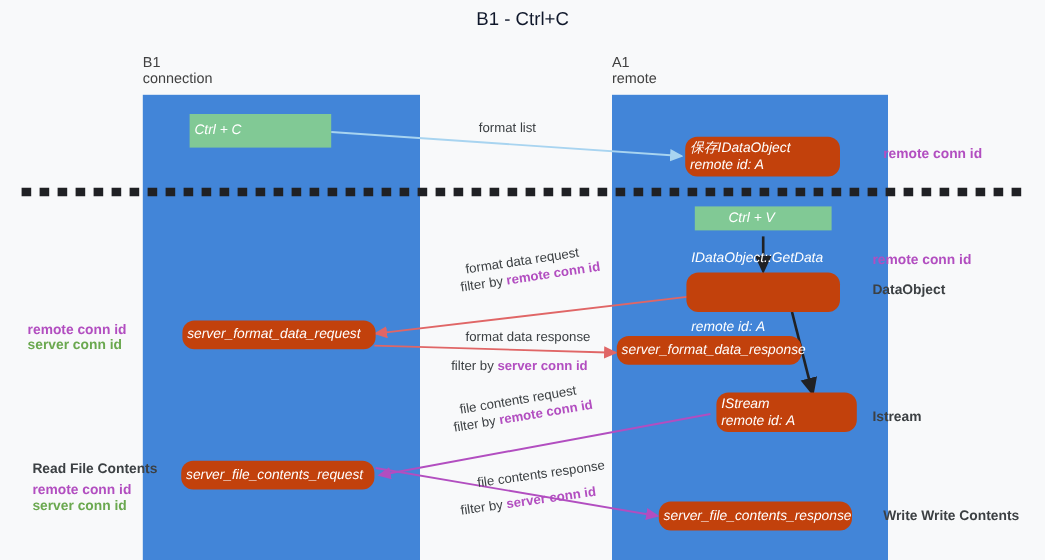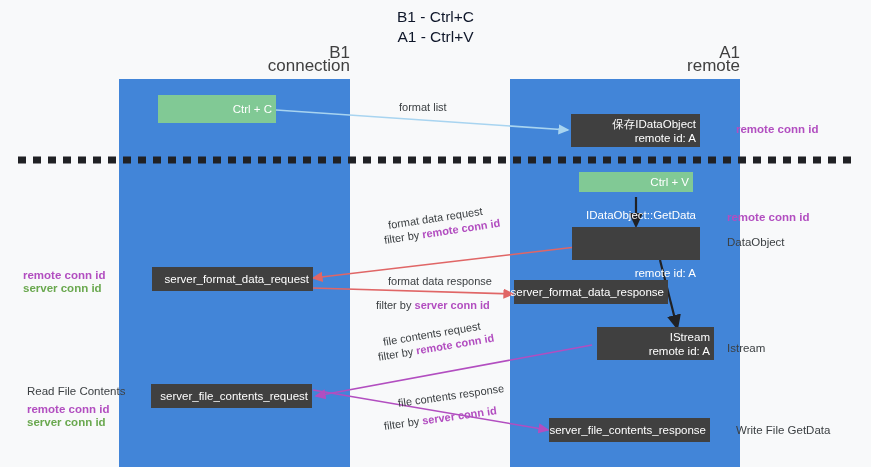--- a/index.html
+++ b/index.html
@@ -10,42 +10,43 @@
     overflow:hidden;
     position:relative;
   }
   #canvas{position:absolute;left:0;top:0;width:871px;height:467px;}
 
   .lane{position:absolute;background:#4285d8;}
   .lane-b1{left:119px;top:79px;width:231px;height:388px;}
   .lane-a1{left:510px;top:79px;width:230px;height:388px;}
 
   .colhead{
-    position:absolute;text-align:right;color:#404040;
-    font-size:17px;line-height:13px;
+    position:absolute;text-align:left;color:#404040;
+    font-size:12px;line-height:13px;
   }
   .colhead-b1{left:119px;top:46px;width:231px;}
   .colhead-a1{left:510px;top:46px;width:230px;}
 
   .title{
     position:absolute;left:0;top:7px;width:871px;text-align:center;
     color:#0f172a;font-size:15.5px;line-height:20px;
   }
 
   .node{
     position:absolute;box-sizing:border-box;
-    display:flex;flex-direction:column;align-items:flex-end;justify-content:center;
+    display:flex;flex-direction:column;align-items:flex-start;justify-content:center;
     color:#ffffff;font-size:11.5px;line-height:14px;text-align:center;
     padding:2px 4px;
+    font-style:italic;
   }
   .green{background:#81c995;}
-  .orange{background:#404040;}
+  .orange{background:#c2410c;border-radius:10px;}
 
   .side{
-    position:absolute;font-size:11.5px;line-height:15px;
+    position:absolute;font-size:11.5px;line-height:15px;font-weight:bold;
   }
   .side-dark{color:#3c4043;}
   .purple{color:#b24ec0;font-weight:bold;}
   .green-txt{color:#6aa84f;font-weight:bold;}
 
   .arrowlabel{
     position:absolute;font-size:11px;line-height:15px;color:#3c4043;
     white-space:nowrap;
   }
   .arrowlabel b{font-weight:bold;color:#b24ec0;}
@@ -58,21 +59,20 @@
 </head>
 <body>
 
 <div id="canvas">
 
   <div class="lane lane-b1"></div>
   <div class="lane lane-a1"></div>
 
   <div class="title">
     <div>B1 - Ctrl+C</div>
-    <div>A1 - Ctrl+V</div>
   </div>
 
   <div class="colhead colhead-b1">
     <div>B1</div>
     <div>connection</div>
   </div>
   <div class="colhead colhead-a1">
     <div>A1</div>
     <div>remote</div>
   </div>
@@ -163,21 +163,21 @@
   <div class="arrowlabel rot-c" style="left:397px;top:396px;">file contents response</div>
   <div class="arrowlabel rot-c" style="left:383px;top:419px;"><span>filter by </span><b>server conn id</b></div>
 
   <div class="side purple" style="left:736px;top:122px;">remote conn id</div>
 
   <div class="side purple" style="left:727px;top:210px;">remote conn id</div>
   <div class="side side-dark" style="left:727px;top:235px;">DataObject</div>
 
   <div class="side side-dark" style="left:727px;top:341px;">Istream</div>
 
-  <div class="side side-dark" style="left:736px;top:423px;">Write File GetData</div>
+  <div class="side side-dark" style="left:736px;top:423px;">Write Write Contents</div>
 
   <div class="side purple" style="left:23px;top:268px;">remote conn id</div>
   <div class="side green-txt" style="left:23px;top:281px;">server conn id</div>
 
   <div class="side side-dark" style="left:27px;top:384px;">Read File Contents</div>
   <div class="side purple" style="left:27px;top:402px;">remote conn id</div>
   <div class="side green-txt" style="left:27px;top:415px;">server conn id</div>
 
 </div>
 

